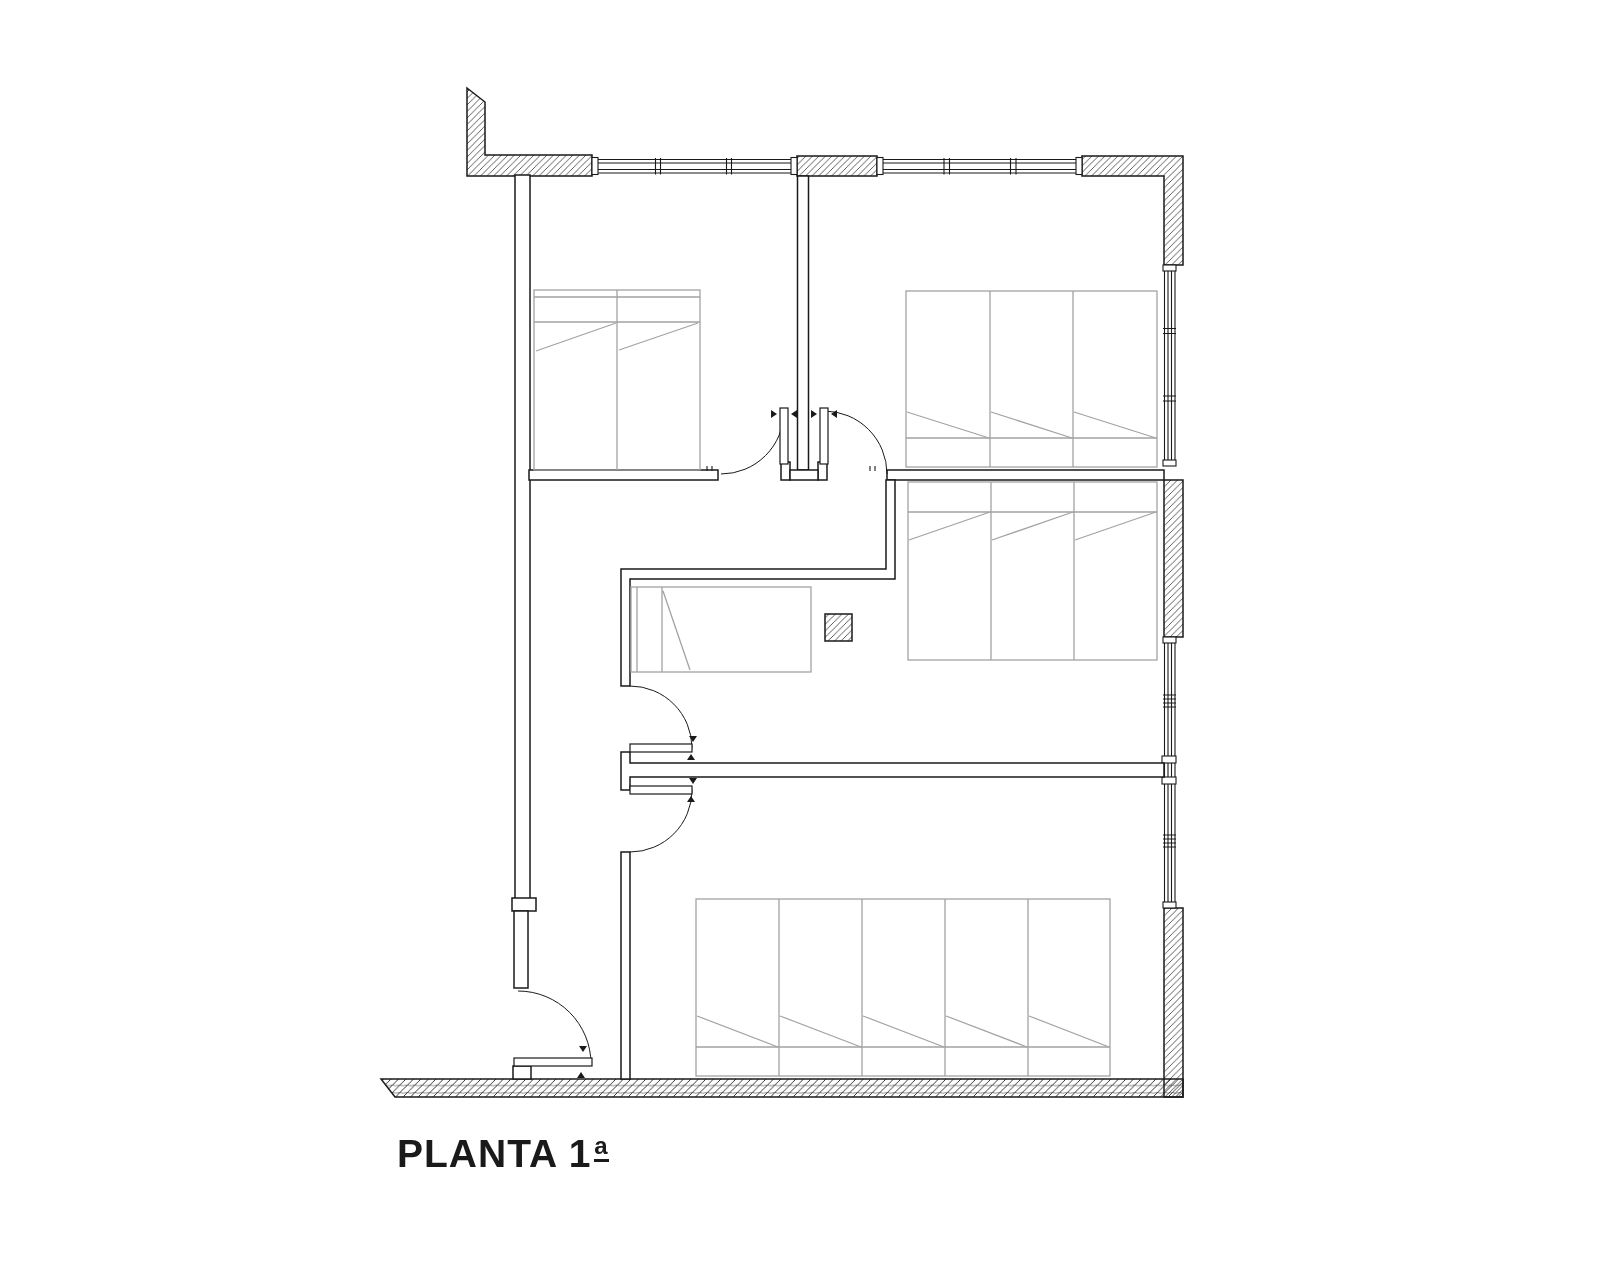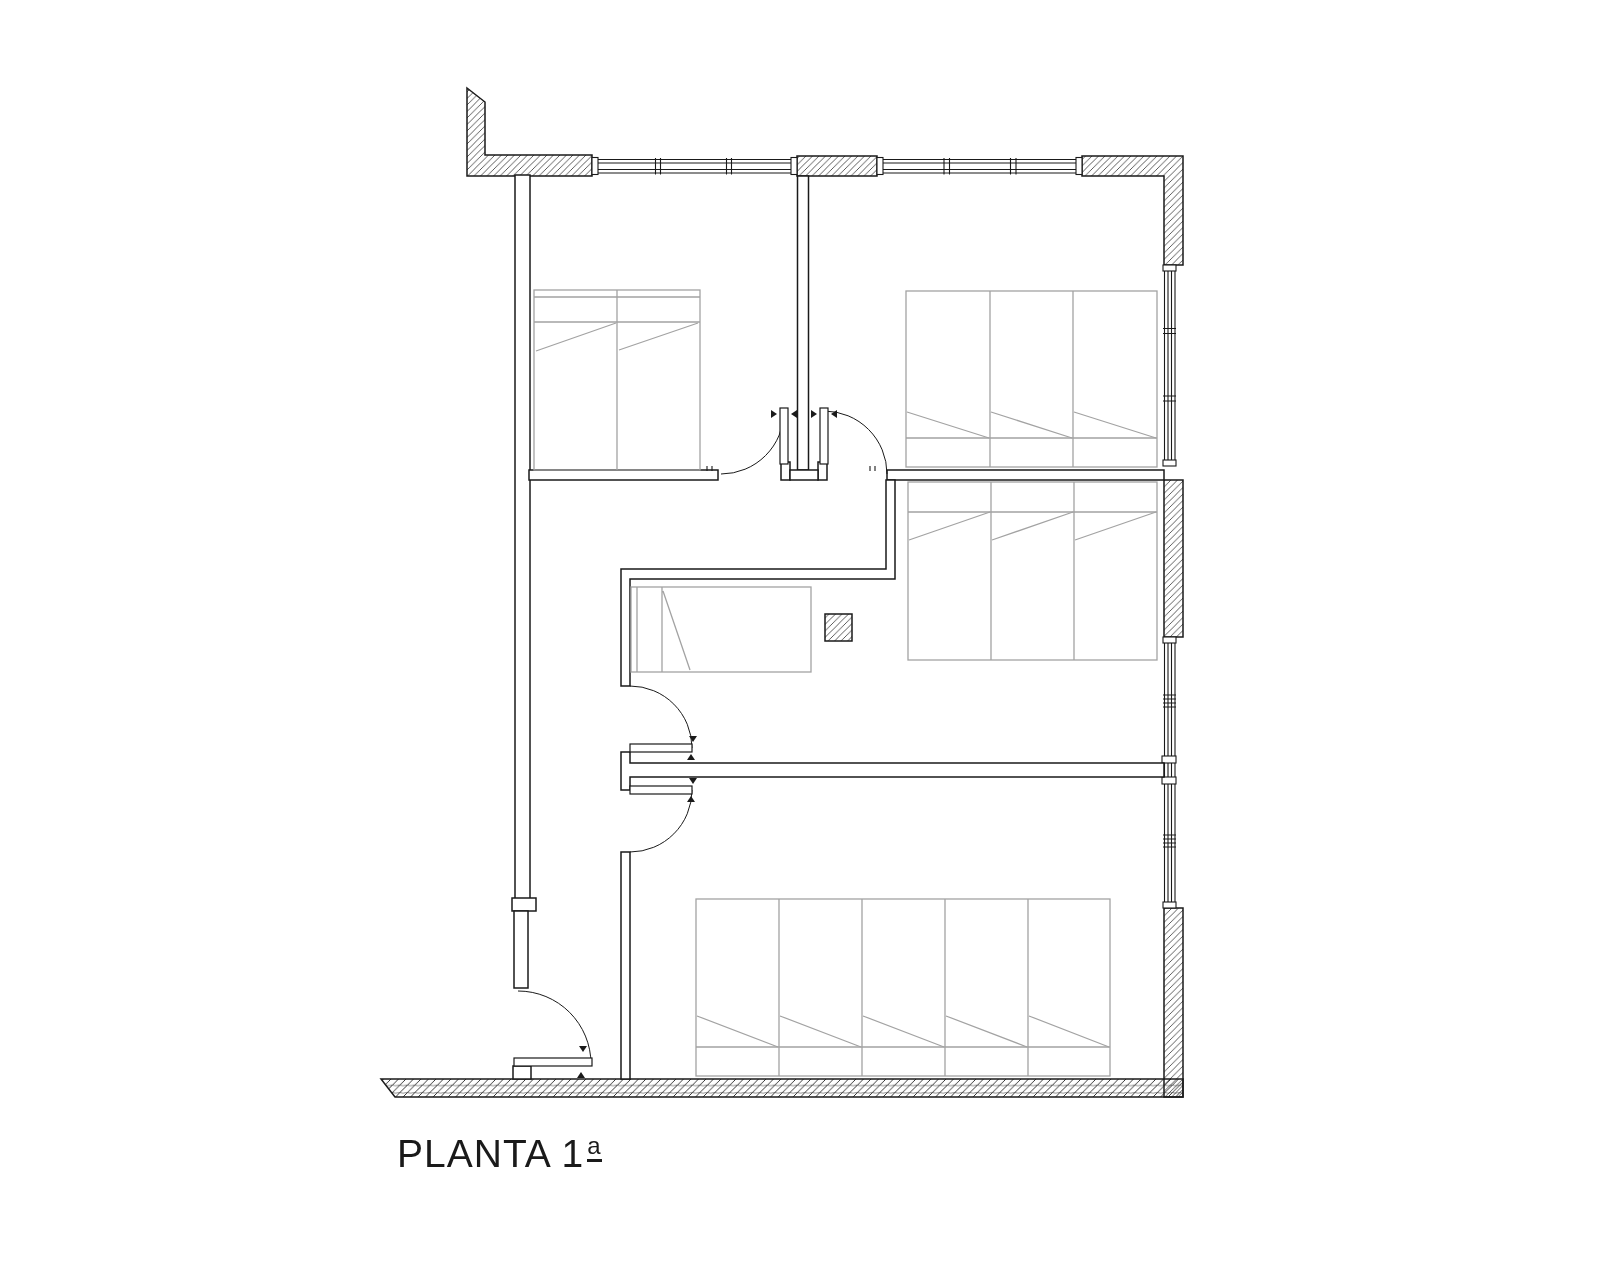--- a/index.html
+++ b/index.html
@@ -16,21 +16,21 @@
   .ground{fill:url(#hatchGround);stroke:var(--ink);stroke-width:1.5;}
   .win{fill:none;stroke:var(--ink);stroke-width:1.1;}
   .winframe{fill:#ffffff;stroke:var(--ink);stroke-width:1.1;}
   .arc{fill:none;stroke:var(--ink);stroke-width:1;}
   .leaf{fill:#ffffff;stroke:var(--ink);stroke-width:1.2;}
   .fur{fill:none;stroke:var(--furniture);stroke-width:1.3;}
   .flag{fill:var(--ink);stroke:none;}
   .tick{stroke:var(--ink);stroke-width:1.1;}
   #plan-title{
     position:absolute;left:397px;top:1132px;
-    color:var(--ink);font-weight:normal;font-size:39px;letter-spacing:1px;white-space:nowrap;
+    color:var(--ink);font-weight:bold;font-size:39px;letter-spacing:1px;white-space:nowrap;
   }
   #plan-title .ordinal{
     display:inline-block;font-size:24px;line-height:1;
     transform:translateY(-13px);margin-left:3px;
     border-bottom:3.5px solid var(--ink);padding-bottom:1px;
   }
 </style>
 </head>
 <body>
 

